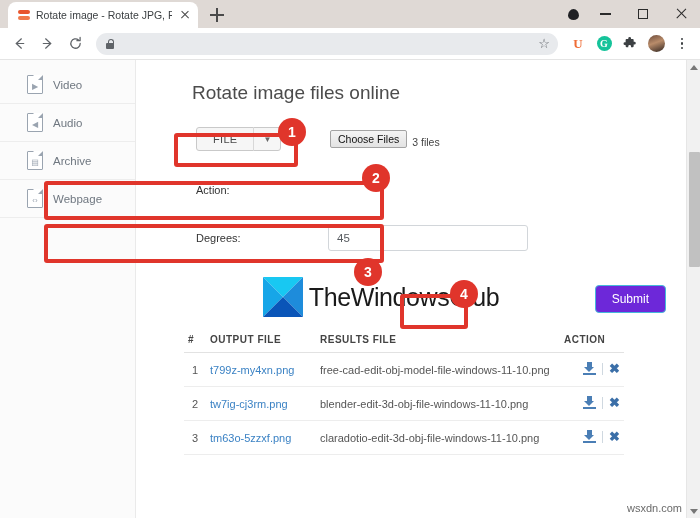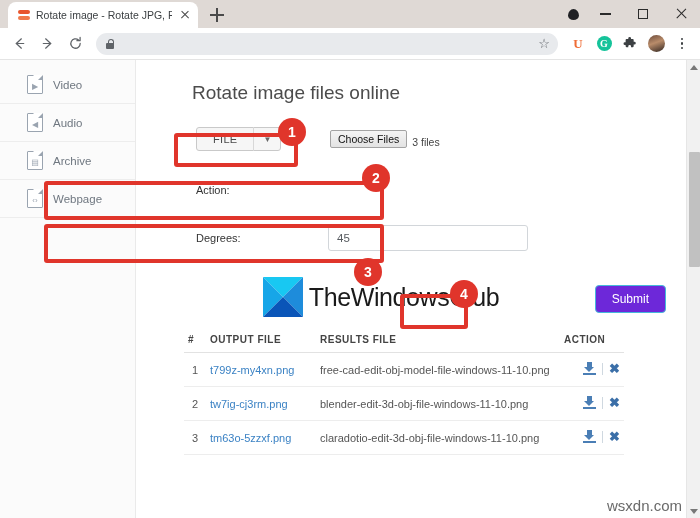--- a/index.html
+++ b/index.html
@@ -421,21 +421,21 @@
   }
   .dl-base {
     position: absolute; left: 0; bottom: 0; width: 13px; height: 2.5px; background: #4a7eb5;
   }
   .sep { width: 1px; height: 12px; background: #cfd8e0; display: inline-block; }
   .x-icon { color: #3b6fa8; font-size: 13px; font-weight: bold; cursor: pointer; line-height: 1; }
 
   .wm {
     position: absolute;
     right: 18px; bottom: 4px;
-    font-size: 15px;
+    font-size: 11px;
     color: #6a6a6a;
     font-family: "Liberation Sans", sans-serif;
   }
 
   
   .scrollbar {
     position: absolute;
     right: 0; top: 0;
     width: 14px; height: 458px;
     background: #f1f1f1;

